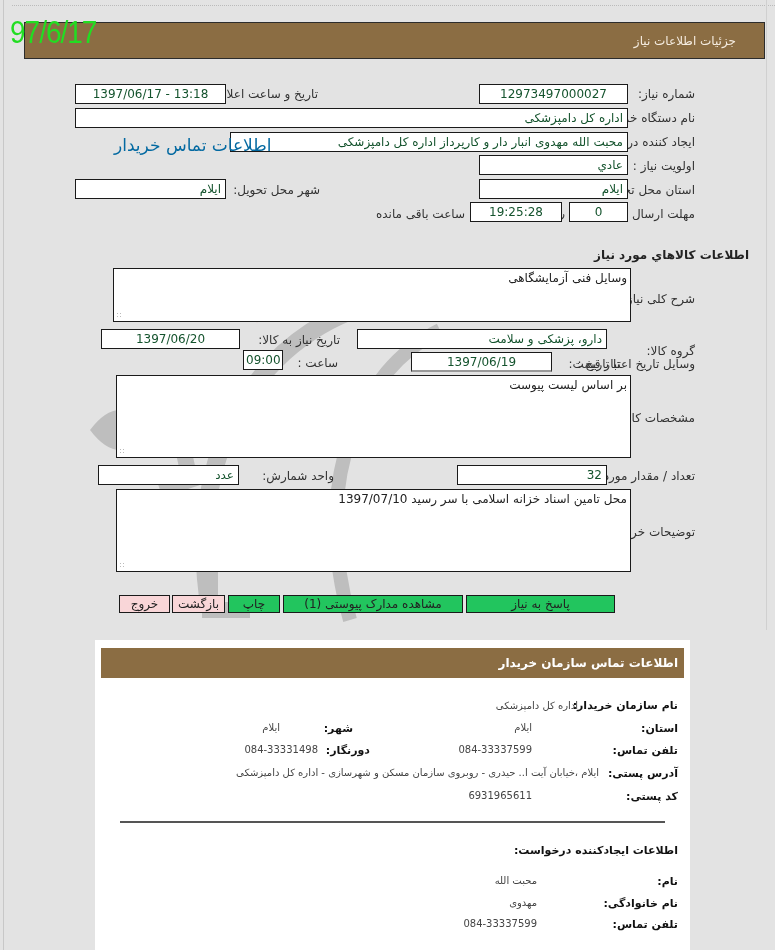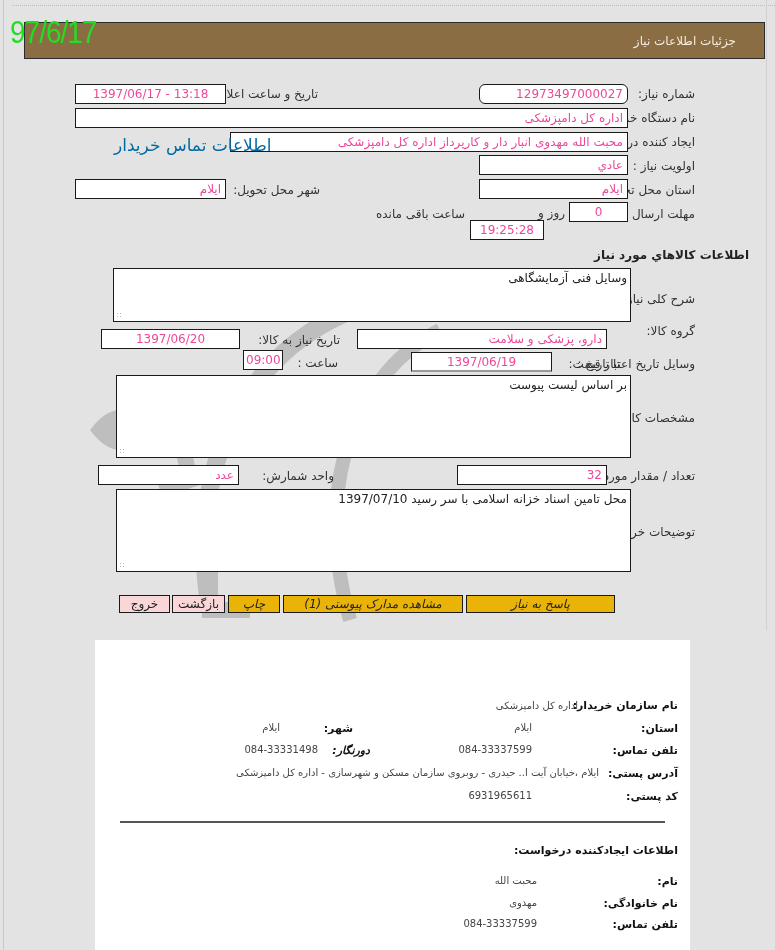--- a/index.html
+++ b/index.html
@@ -34,43 +34,43 @@
     position: absolute; left: 24px; top: 22px; width: 741px; height: 37px;
     background: #8b6d43; border: 1px solid #2c2c2c;
     display: flex; align-items: center; justify-content: flex-end;
     padding-right: 28px;
   }
   .header-bar span { color: #f5ece0; font-size: 12px; }
 
   .lbl { position: absolute; font-size: 12px; color: #333; direction: rtl; white-space: nowrap; }
   .box {
     position: absolute; background: #fff; border: 1px solid #1a1a1a;
-    height: 20px; font-size: 12px; color: #ec4899; direction: rtl;
+    height: 20px; font-size: 12px; color: #14532d; direction: rtl;
     padding: 0 4px; line-height: 18px; white-space: nowrap; overflow: hidden;
   }
-  .box.center { text-align: right; border-radius: 6px; }
+  .box.center { text-align: center; }
   .box.ltr { direction: ltr; text-align: center; }
   .ta {
     position: absolute; background: #fff; border: 1px solid #1a1a1a;
     font-size: 12px; color: #222; direction: rtl; padding: 2px 3px; margin-left: 24px;
   }
   .grip {
     position: absolute; left: 2px; bottom: 2px; width: 7px; height: 7px;
     background-image: radial-gradient(#bbb 1px, transparent 1px);
     background-size: 3px 3px;
   }
   .link { position: absolute; color: #0369a1; font-size: 17px; white-space: nowrap; cursor: pointer; }
   .section-title { position: absolute; font-weight: bold; font-size: 12px; color: #222; direction: rtl; }
 
   .btn {
     position: absolute; height: 18px; border: 1px solid #1a1a1a;
     font-size: 12px; line-height: 16px; text-align: center; color: #222;
     font-family: "DejaVu Sans", sans-serif; direction: rtl; cursor: pointer;
   }
-  .btn.green { background: #eab308; font-style: italic; }
+  .btn.green { background: #22c55e; }
   .btn.pink { background: #f9d6d8; }
 
   .watermark { position: absolute; left: 60px; top: 280px; width: 390px; height: 360px; pointer-events: none; opacity: 0.5; }
 
   .card {
     position: absolute; left: 95px; top: 640px; width: 595px; height: 310px;
     background: #fff;
   }
   .card-head {
     position: absolute; left: 6px; top: 8px; width: 583px; height: 30px;
@@ -120,32 +120,32 @@
 <div class="box" style="left:479px; top:155px; width:149px;">عادي</div>
 
 <span class="lbl" style="right:80px; top:183px;">استان محل تحویل:</span>
 <div class="box" style="left:479px; top:179px; width:149px;">ایلام</div>
 <span class="lbl" style="right:455px; top:183px;">شهر محل تحویل:</span>
 <div class="box" style="left:75px; top:179px; width:151px;">ایلام</div>
 
 <span class="lbl" style="right:80px; top:207px;">مهلت ارسال پاسخ:</span>
 <div class="box ltr" style="left:569px; top:202px; width:59px;">0</div>
 <span class="lbl" style="right:210px; top:206px;">روز و</span>
-<div class="box ltr" style="left:470px; top:220px; width:74px;">19:25:28</div>
+<div class="box ltr" style="left:470px; top:202px; width:92px;">19:25:28</div>
 <span class="lbl" style="right:310px; top:207px;">ساعت باقی مانده</span>
 
 <div class="section-title" style="right:26px; top:248px;">اطلاعات کالاهاي مورد نیاز</div>
 
 <span class="lbl" style="right:80px; top:292px;">شرح کلی نیاز:</span>
 <div class="ta" style="left:89px; top:268px; width:518px; height:54px;">
   <span>وسایل فنی آزمایشگاهی</span>
   <span class="grip"></span>
 </div>
 
-<span class="lbl" style="right:80px; top:324px;">گروه کالا:</span>
+<span class="lbl" style="right:80px; top:344px;">گروه کالا:</span>
 <div class="box" style="left:357px; top:329px; width:250px;">دارو، پزشکی و سلامت</div>
 <span class="lbl" style="right:435px; top:333px;">تاریخ نیاز به کالا:</span>
 <div class="box ltr" style="left:101px; top:329px; width:139px;">1397/06/20</div>
 
 <span class="lbl" style="right:80px; top:357px;">وسایل تاریخ اعتبار قیمت:</span>
 <span class="lbl" style="right:155px; top:357px;">تا تاریخ :</span>
 <div class="box ltr" style="left:411px; top:352px; width:141px; border-bottom:2px solid #999;">1397/06/19</div>
 <span class="lbl" style="right:437px; top:356px;">ساعت :</span>
 <div class="box ltr" style="left:243px; top:350px; width:40px; padding:0 2px;">09:00</div>
 
@@ -166,32 +166,33 @@
   <span class="grip"></span>
 </div>
 
 <div class="btn green" style="left:466px; top:595px; width:149px;">پاسخ به نیاز</div>
 <div class="btn green" style="left:283px; top:595px; width:180px;">مشاهده مدارک پیوستی (1)</div>
 <div class="btn green" style="left:228px; top:595px; width:52px;">چاپ</div>
 <div class="btn pink" style="left:172px; top:595px; width:53px; overflow:hidden;">بازگشت</div>
 <div class="btn pink" style="left:119px; top:595px; width:51px;">خروج</div>
 
 <div class="card">
+  <div class="card-head">اطلاعات تماس سازمان خریدار</div>
 
   <span class="k" style="right:12px; top:59px;">نام سازمان خریدار:</span>
   <span class="v" style="right:112px; top:60px;">اداره کل دامپزشکی</span>
 
   <span class="k" style="right:12px; top:82px;">استان:</span>
   <span class="v" style="right:158px; top:82px;">ایلام</span>
   <span class="k" style="right:337px; top:82px;">شهر:</span>
   <span class="v" style="right:410px; top:82px;">ایلام</span>
 
   <span class="k" style="right:12px; top:104px;">تلفن تماس:</span>
   <span class="v" style="right:158px; top:104px; direction:ltr;">084-33337599</span>
-  <span class="k" style="right:320px; top:104px;font-style:italic;">دورنگار:</span>
+  <span class="k" style="right:320px; top:104px;">دورنگار:</span>
   <span class="v" style="right:372px; top:104px; direction:ltr;">084-33331498</span>
 
   <span class="k" style="right:12px; top:127px;">آدرس پستی:</span>
   <span class="v" style="right:91px; top:127px;">ایلام ،خیابان آیت ا.. حیدری - روبروی سازمان مسکن و شهرسازی - اداره کل دامپزشکی</span>
 
   <span class="k" style="right:12px; top:150px;">کد پستی:</span>
   <span class="v" style="right:158px; top:150px; direction:ltr;margin-left:28px;">6931965611</span>
 
   <div class="divider"></div>
 

